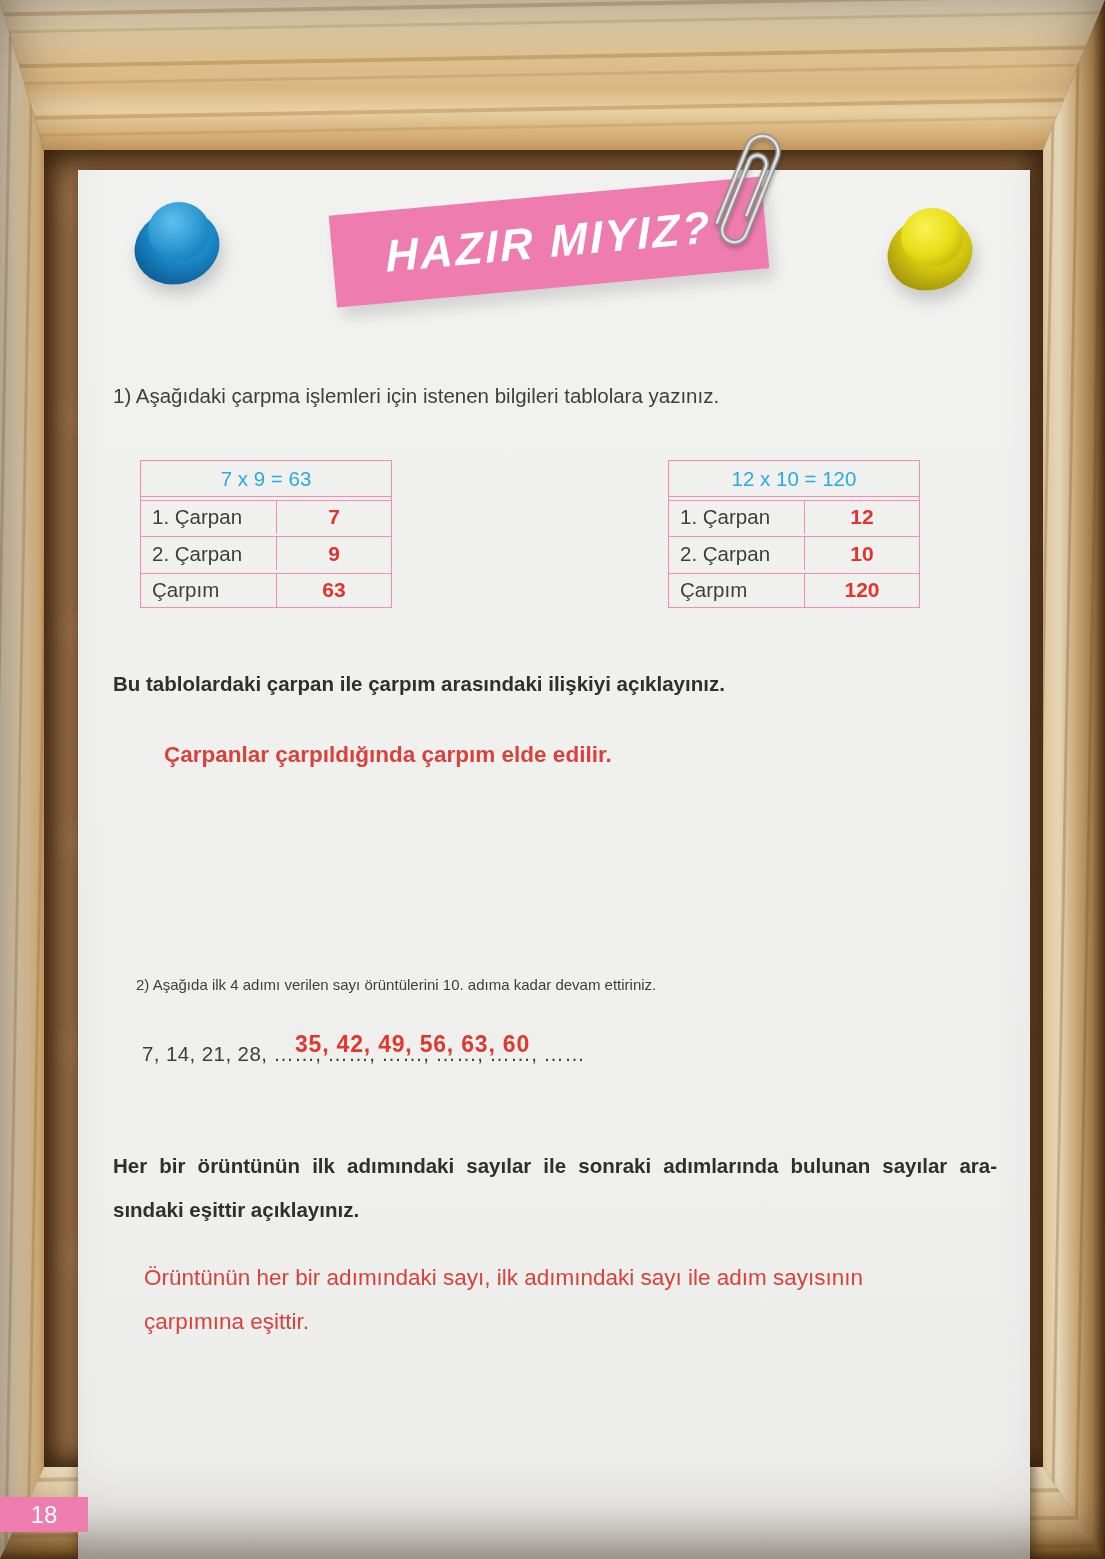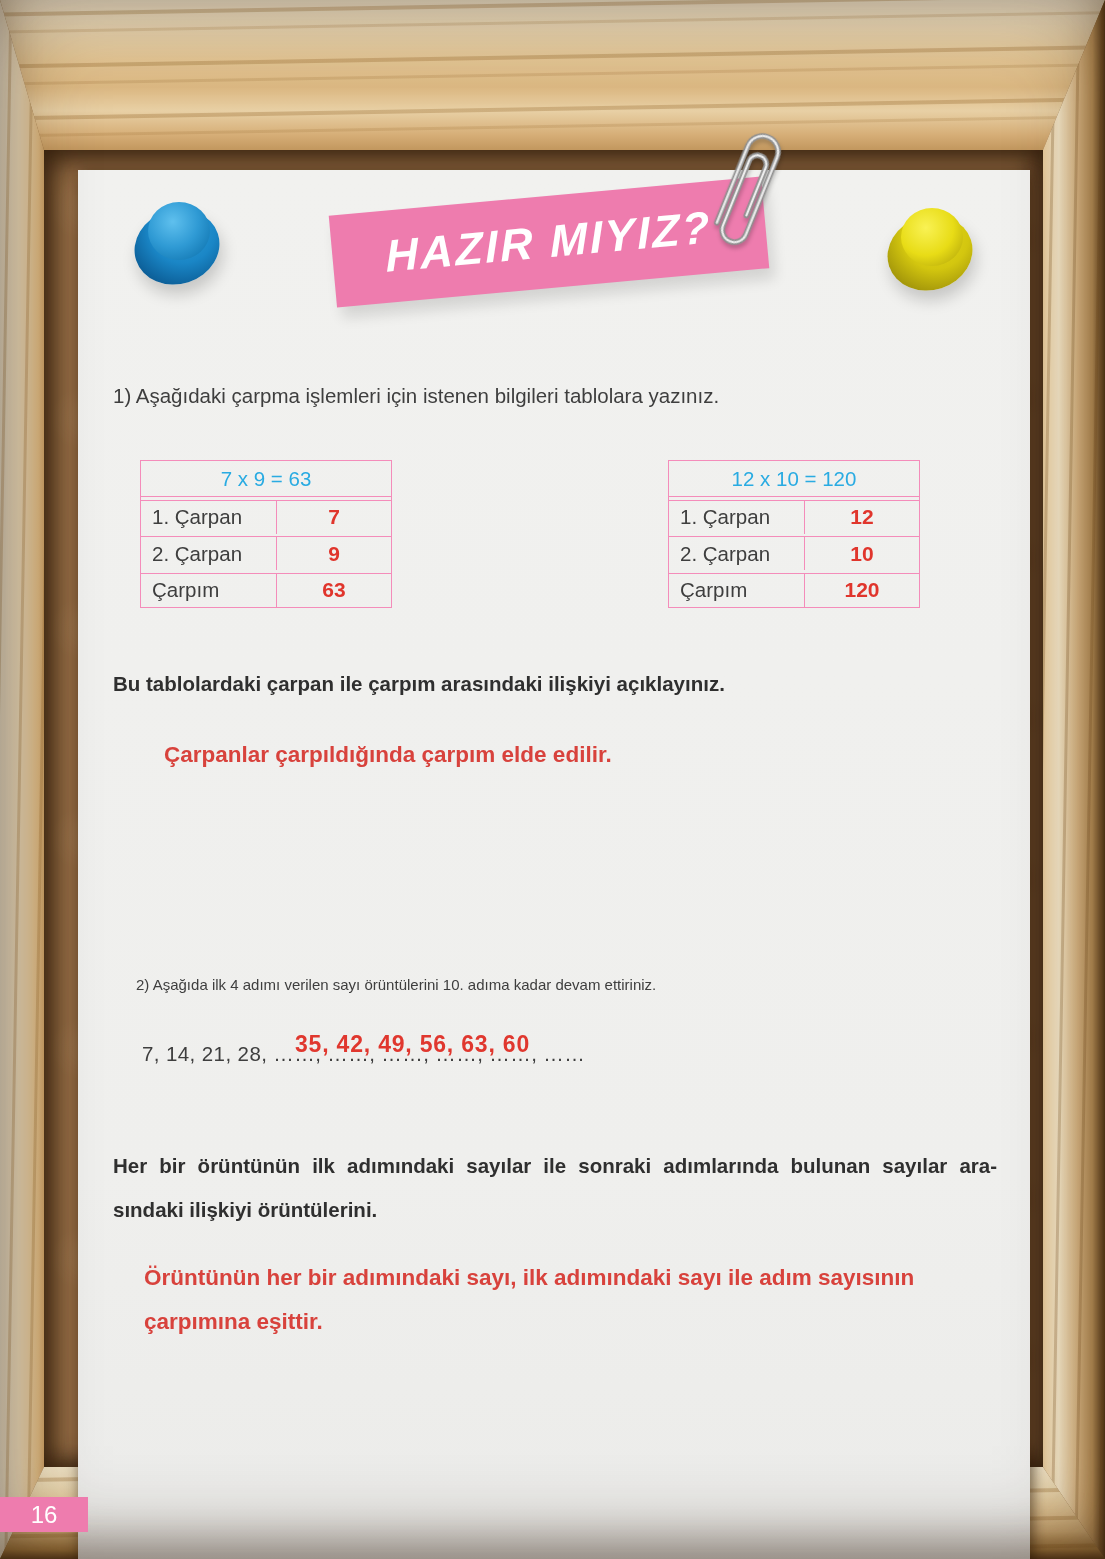--- a/index.html
+++ b/index.html
@@ -126,21 +126,21 @@
   .seq-line { position:relative; height:45px; font-size:20.5px; color:#3e3e3e; letter-spacing:0.4px; }
   .seq-ans {
     position:absolute; color:#e0372e; font-weight:bold; font-size:23px;
     letter-spacing:0.8px; white-space:nowrap;
   }
   .seq1-ans { left:143px; top:-13px; }
   .seq2-ans { left:153px; top:-11px; }
   
   .q2-relation { position:absolute; left:35px; top:974px; width:884px; font-weight:bold; font-size:20.5px; color:#2f2f2f; line-height:44px; }
   .q2-relation .jline { text-align:justify; text-align-last:justify; white-space:normal; }
-  .q2-answer { position:absolute; left:66px; top:1086px; font-weight:bold; font-size:22.5px; color:#d8423c; line-height:44px; }
+  .q2-answer { position:absolute; left:66px; top:1086px; font-weight:normal; font-size:22.5px; color:#d8423c; line-height:44px; }
   
   .page-box {
     position:absolute; left:0; top:1497px; width:88px; height:35px;
     background:#ee7cae; z-index:60; display:flex; align-items:center; justify-content:center;
   }
   .page-box span { color:#ffffff; font-size:24px; }
 </style>
 </head>
 <body>
 
@@ -196,21 +196,21 @@
 
     <div class="seq-block">
       <div class="seq-line">
         <span>7, 14, 21, 28, ……, ……, ……, ……, ……, ……</span>
         <span class="seq-ans seq2-ans">35, 42, 49, 56, 63, 60</span>
       </div>
     </div>
 
     <div class="q2-relation">
       <div class="jline">Her bir örüntünün ilk adımındaki sayılar ile sonraki adımlarında bulunan sayılar ara-</div>
-      <div>sındaki ilişkiyi örüntülerini.</div>
+      <div>sındaki eşittir açıklayınız.</div>
     </div>
 
     <div class="q2-answer">
       <div>Örüntünün her bir adımındaki sayı, ilk adımındaki sayı ile adım sayısının</div>
       <div>çarpımına eşittir.</div>
     </div>
 
   </div>
 
   <div class="banner">
@@ -225,17 +225,17 @@
     <span class="pin-flange"></span>
     <span class="pin-dome"></span>
   </div>
 
   <svg class="paperclip" viewBox="0 0 48 116" xmlns="http://www.w3.org/2000/svg">
     <path class="clip-wire-outer" d="M10 100 V26 A14 14 0 0 1 38 26 V100 A11 11 0 0 1 16 100 V38 A8 8 0 0 1 32 38 V84"></path>
     <path class="clip-wire-shine" d="M10 100 V26 A14 14 0 0 1 38 26 V100 A11 11 0 0 1 16 100 V38 A8 8 0 0 1 32 38 V84"></path>
   </svg>
 
   <div class="page-box">
-    <span>16</span>
+    <span>18</span>
   </div>
 
   <div class="vignette"></div>
 </div>
 
 </body></html>

